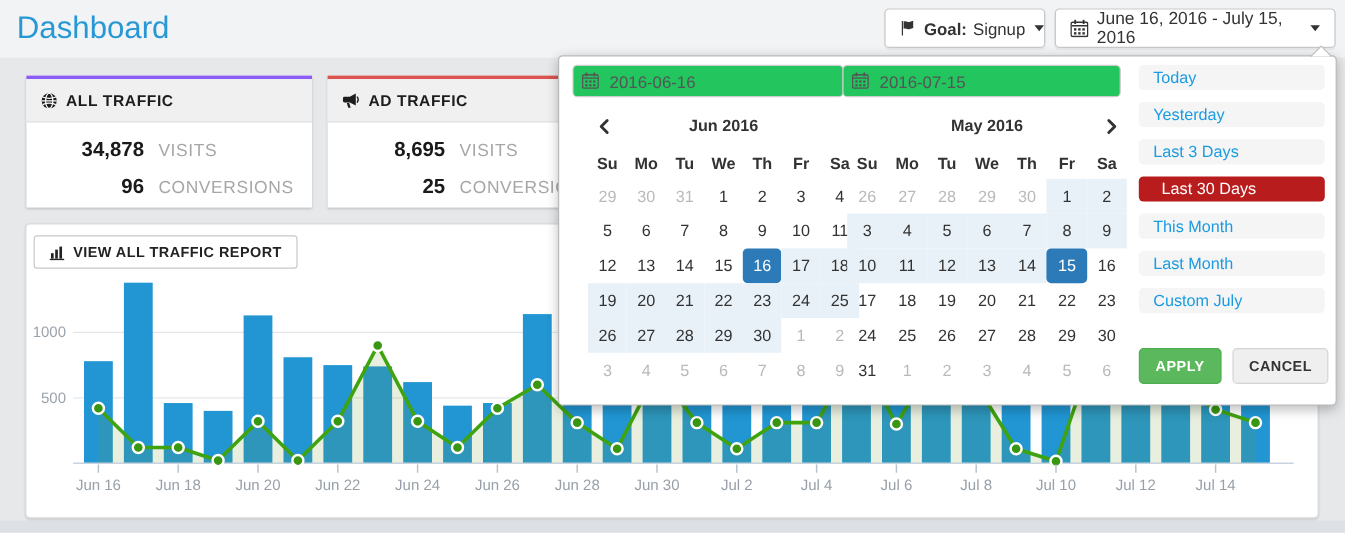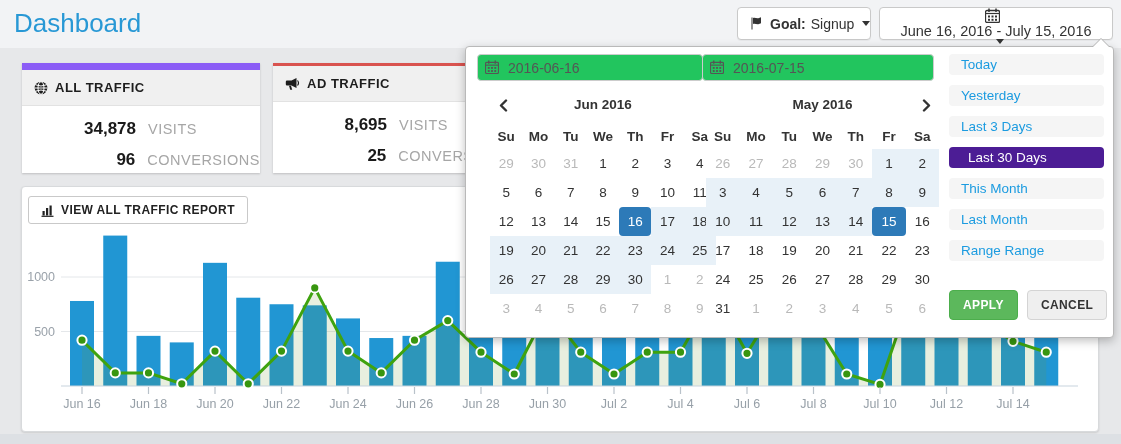--- a/index.html
+++ b/index.html
@@ -8,35 +8,35 @@
   #stage { position:relative; width:1121px; height:444px; background:#e7e8ea; overflow:hidden; }
   #topband { position:absolute; left:0; top:0; width:1121px; height:48px; background:#f2f3f5; }
   #bottomband { position:absolute; left:0; top:434px; width:1121px; height:10px; background:#dde0e4; }
 
   .page-title { position:absolute; left:14px; top:8px; font-size:26px; color:#2898d5; }
 
   .topbtn { position:absolute; top:7px; height:33px; background:#fff; border:1px solid #c9c9c9;
             border-radius:4px; display:flex; align-items:center; padding:0 12px; font-size:14px;
             color:#333; box-shadow:0 1px 1px rgba(0,0,0,.05); cursor:pointer; z-index:10; }
   #goal-btn { left:737px; width:134px; }
-  #date-btn { left:879px; width:234px; font-size:14.5px;flex-direction:column; }
+  #date-btn { left:879px; width:234px; font-size:14.5px; }
   .caret { width:0; height:0; border-left:4px solid transparent; border-right:4px solid transparent;
            border-top:5px solid #333; margin-left:8px; }
   .bold { font-weight:bold; }
   .icon-sp { margin-right:7px; display:inline-flex; align-items:center; }
 
   
   .card { position:absolute; top:63px; width:238px; height:110px; background:#fff;
           box-shadow:0 1px 2px rgba(0,0,0,.18); z-index:2; }
-  #card-all { left:22px; border-top:7px solid #8b5cf6; }
+  #card-all { left:22px; border-top:3px solid #8b5cf6; }
   #card-ad  { left:273px; border-top:3px solid #d9534f; }
   .card-hd { height:36px; background:#f0f0f0; border-bottom:1px solid #e2e2e2; display:flex;
              align-items:center; padding-left:12px; font-size:13px; font-weight:bold; color:#1d1d1d;
              letter-spacing:.5px; }
-  .card-bd { padding:13px 0 0 10px;margin-left:16px; }
+  .card-bd { padding:13px 0 0 10px; }
   .stat-row { display:flex; align-items:baseline; margin-bottom:11px; }
   .stat-num { width:88px; text-align:right; font-size:17px; font-weight:bold; color:#1a1a1a; }
   .stat-lab { margin-left:12px; font-size:14.5px; color:#a6a6a6; letter-spacing:.5px; }
 
   
   #panel { position:absolute; left:21px; top:186px; width:1078px; height:246px; background:#fff;
            border:1px solid #d8dadc; border-radius:4px; box-shadow:0 1px 2px rgba(0,0,0,.12); z-index:1; }
   #view-report-btn { position:absolute; left:6px; top:9px; height:28px; background:#fff;
            border:1px solid #c9c9c9; border-radius:3px; display:flex; align-items:center;
            padding:0 12px; font-size:12px; font-weight:bold; color:#222; letter-spacing:.4px; cursor:pointer; z-index:3;}
@@ -66,21 +66,21 @@
   .cal-row { display:flex;justify-content:flex-end; }
   .cal-cell { width:14.285%; height:29px; line-height:29px; text-align:center; font-size:13.5px; color:#333; cursor:pointer; }
   .cal-cell.wd { font-weight:bold; height:24px; line-height:24px; cursor:default; }
   .cal-cell.off { color:#b9b9b9; }
   .cal-cell.range { background:#e8f1f8; }
   .cal-cell.active { background:#2d7ab8; color:#fff; border-radius:4px; }
 
   #ranges { position:absolute; left:483px; top:7px; width:155px; }
   .range-item { display:block; margin-bottom:10px; padding:3px 12px; background:#f5f5f5; border-radius:4px;
            font-size:13.5px; color:#1b9be0; cursor:pointer; }
-  .range-item.active { background:#4c1d95; color:#fff;padding-left:19px; }
+  .range-item.active { background:#b91c1c; color:#fff;padding-left:19px; }
   #dr-buttons { position:absolute; left:483px; top:243px; display:flex; }
   .btn-apply { background:#5cb85c; border:1px solid #4cae4c; color:#fff; font-weight:bold; font-size:12px;
            padding:7px 13px; border-radius:4px; cursor:pointer; font-family:"Liberation Sans",sans-serif; letter-spacing:.4px;}
   .btn-cancel { background:#efefef; border:1px solid #d4d4d4; color:#333; font-weight:bold; font-size:12px;
            padding:7px 13px; border-radius:4px; margin-left:9px; cursor:pointer; font-family:"Liberation Sans",sans-serif; letter-spacing:.4px;}
 </style>
 </head>
 <body>
 
 <div id="stage">
@@ -474,21 +474,21 @@
         </div>
       </div>
 
     <div id="ranges">
         <span class="range-item">Today</span>
         <span class="range-item">Yesterday</span>
         <span class="range-item">Last 3 Days</span>
         <span class="range-item active">Last 30 Days</span>
         <span class="range-item">This Month</span>
         <span class="range-item">Last Month</span>
-        <span class="range-item">Range Range</span>
+        <span class="range-item">Custom July</span>
       </div>
 
     <div id="dr-buttons">
       <button class="btn-apply">APPLY</button>
       <button class="btn-cancel">CANCEL</button>
     </div>
   </div>
 </div>
 
 </body></html>

